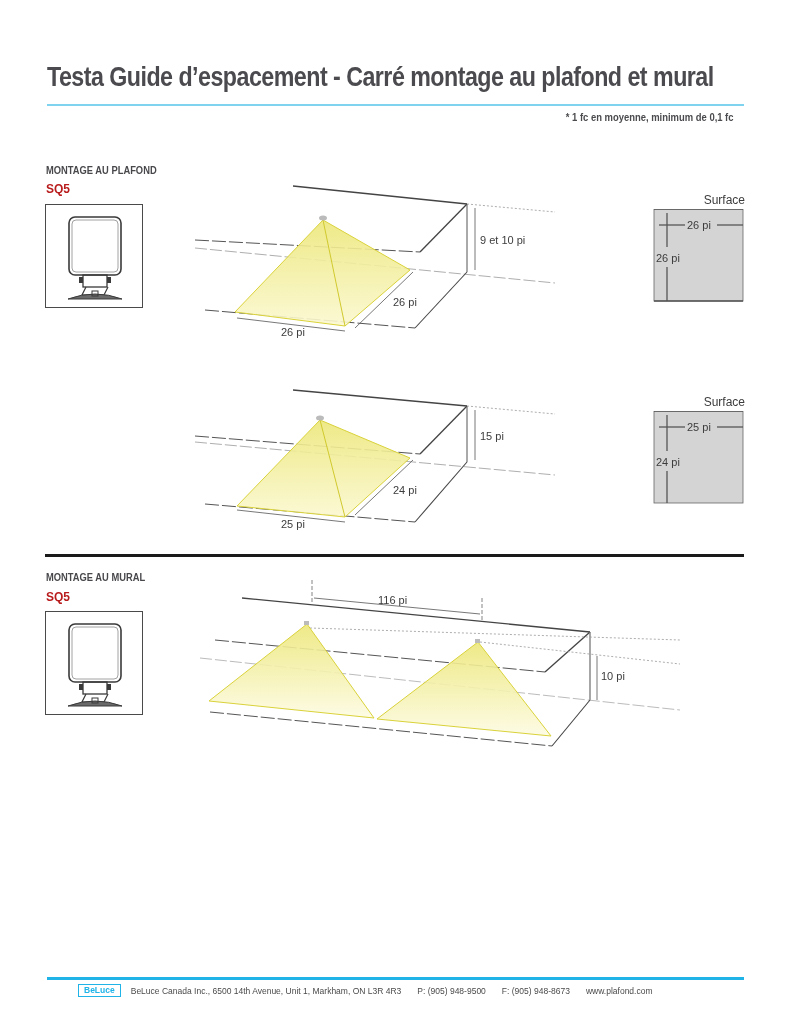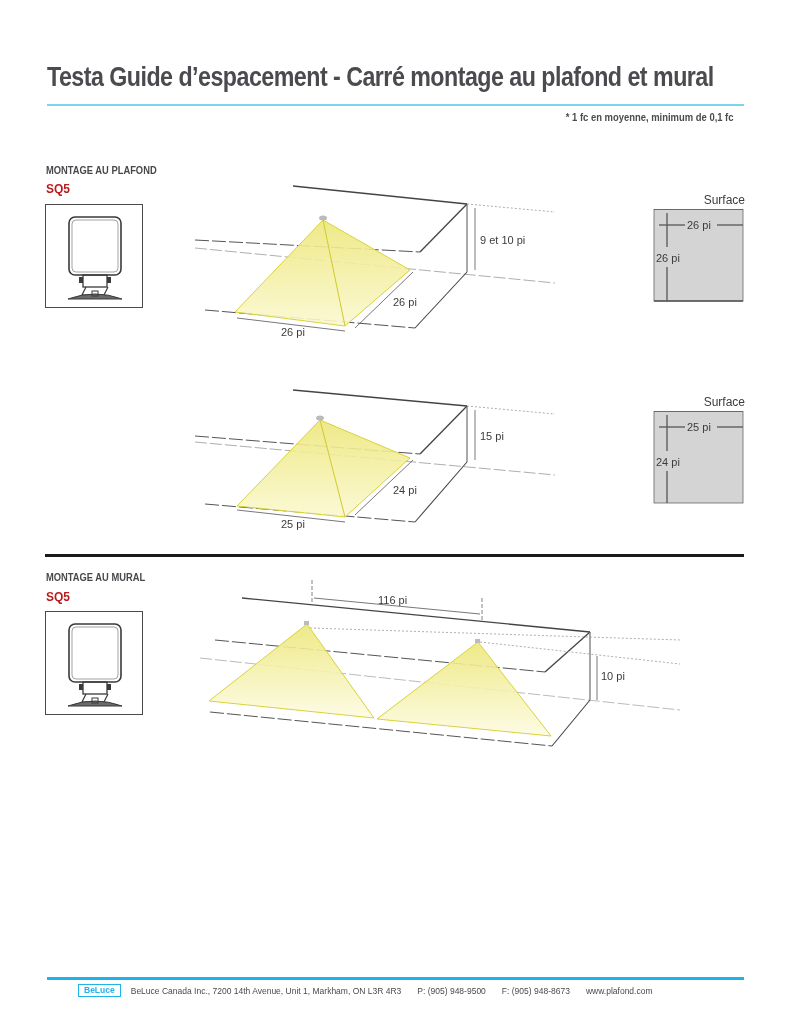--- a/index.html
+++ b/index.html
@@ -175,17 +175,17 @@
   <line x1="282" y1="28" x2="282" y2="50" stroke="#666" stroke-width="0.8" stroke-dasharray="4 2"></line>
   <line x1="114" y1="28" x2="280" y2="44" stroke="#555" stroke-width="0.8"></line>
   <text class="dimtxt" x="178" y="34">116 pi</text>
   <line x1="397" y1="86" x2="397" y2="130" stroke="#555" stroke-width="0.8"></line>
   <text class="dimtxt" x="401" y="110">10 pi</text>
 </svg>
 
 <div class="footer-rule"></div>
 <div class="footer">
   <span class="logo">BeLuce</span>
-  <span class="f">BeLuce Canada Inc., 7200 14th Avenue, Unit 1, Markham, ON L3R 4R3</span>
+  <span class="f">BeLuce Canada Inc., 6500 14th Avenue, Unit 1, Markham, ON L3R 4R3</span>
   <span class="f">P: (905) 948-9500</span>
   <span class="f">F: (905) 948-8673</span>
   <span class="f">www.plafond.com</span>
 </div>
 
 </body></html>

